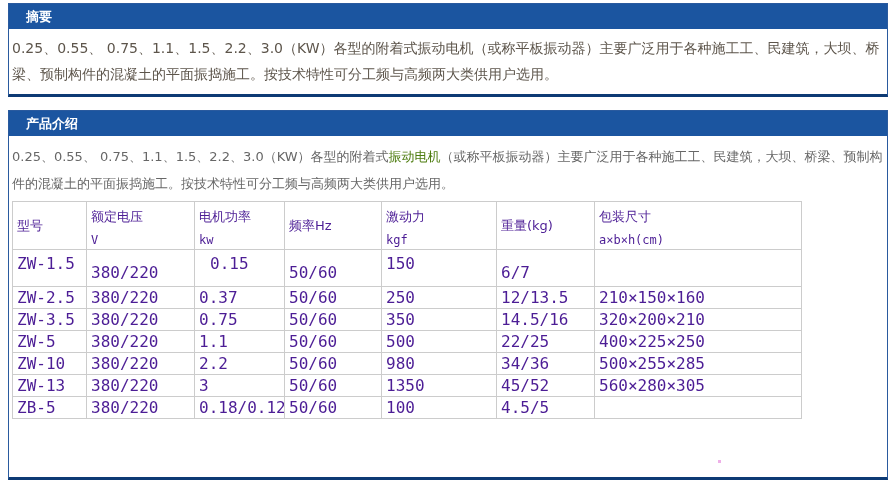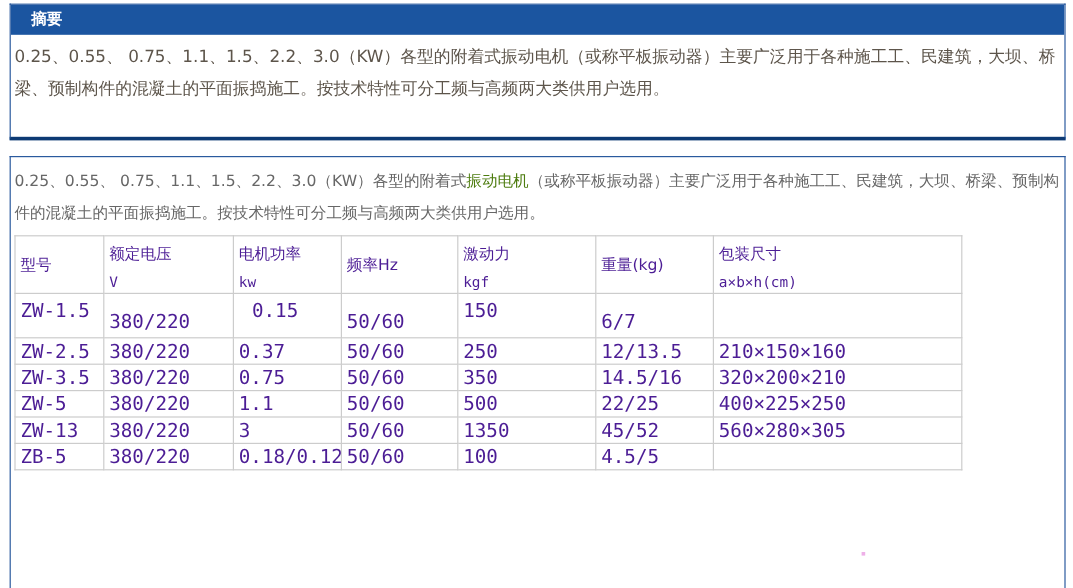--- a/index.html
+++ b/index.html
@@ -10,21 +10,21 @@
     font-family:"DejaVu Sans","Liberation Sans",sans-serif;
     position:relative; overflow:hidden;
   }
   .page { padding:3px 6px 0 8px; }
 
   .panel {
     background:#ffffff;
     border:1px solid #2a5a9e;
     border-bottom:3px solid #0d3a74;
   }
-  .panel-summary { height:114px; margin-bottom:13px; overflow:hidden; }
+  .panel-summary { height:94px; margin-bottom:13px; overflow:hidden; }
   .panel-intro   { height:370px; overflow:hidden; }
 
   .panel-header {
     background:#1b55a0;
     color:#ffffff;
     font-weight:bold;
     font-size:13px;
     height:25px; line-height:25px;
     padding-left:17px;
   }
@@ -88,20 +88,21 @@
 <body>
 
 <div class="page">
 
   <div class="panel panel-summary" style="border-color: rgb(42, 90, 158) rgb(42, 90, 158) rgb(13, 58, 116);">
     <div class="panel-header" style="background: rgb(27, 85, 160);">摘要</div>
     <div class="summary-body">0.25、0.55、 0.75、1.1、1.5、2.2、3.0（KW）各型的附着式振动电机（或称平板振动器）主要广泛用于各种施工工、民建筑，大坝、桥梁、预制构件的混凝土的平面振捣施工。按技术特性可分工频与高频两大类供用户选用。</div>
   </div>
 
   <div class="panel panel-intro" style="border-color: rgb(42, 90, 158) rgb(42, 90, 158) rgb(13, 58, 116);">
+    <div class="panel-header" style="background: rgb(27, 85, 160);">产品介绍</div>
     <div class="intro-body"><span>0.25、0.55、 0.75、1.1、1.5、2.2、3.0（KW）各型的附着式</span><a class="product-link" style="color: #4d7c0f;">振动电机</a><span>（或称平板振动器）主要广泛用于各种施工工、民建筑，大坝、桥梁、预制构件的混凝土的平面振捣施工。按技术特性可分工频与高频两大类供用户选用。</span></div>
 
     <table class="spec">
       <colgroup>
           <col style="width: 74px;">
           <col style="width: 108px;">
           <col style="width: 90px;">
           <col style="width: 97px;">
           <col style="width: 115px;">
           <col style="width: 98px;">
@@ -167,20 +168,29 @@
           <tr>
             <td>ZW-5</td>
             <td>380/220</td>
             <td>1.1</td>
             <td>50/60</td>
             <td>500</td>
             <td>22/25</td>
             <td>400×225×250</td>
           </tr>
           <tr>
+            <td>ZW-10</td>
+            <td>380/220</td>
+            <td>2.2</td>
+            <td>50/60</td>
+            <td>980</td>
+            <td>34/36</td>
+            <td>500×255×285</td>
+          </tr>
+          <tr>
             <td>ZW-13</td>
             <td>380/220</td>
             <td>3</td>
             <td>50/60</td>
             <td>1350</td>
             <td>45/52</td>
             <td>560×280×305</td>
           </tr>
           <tr>
             <td>ZB-5</td>

